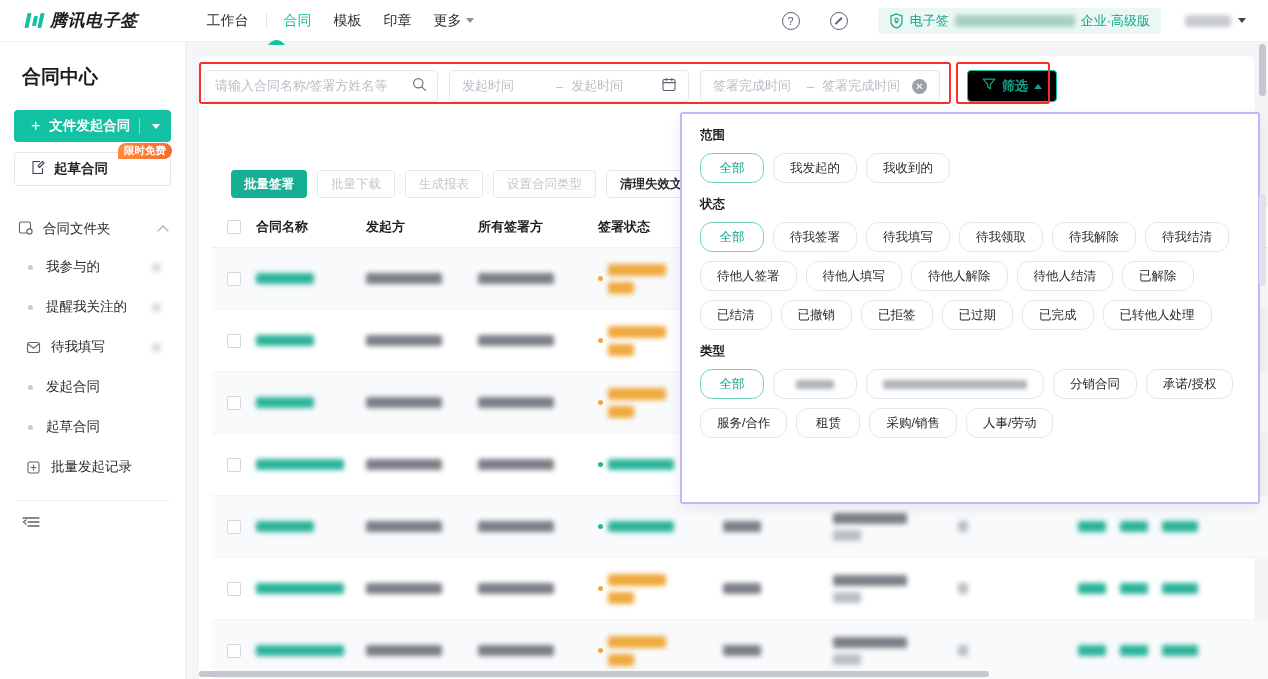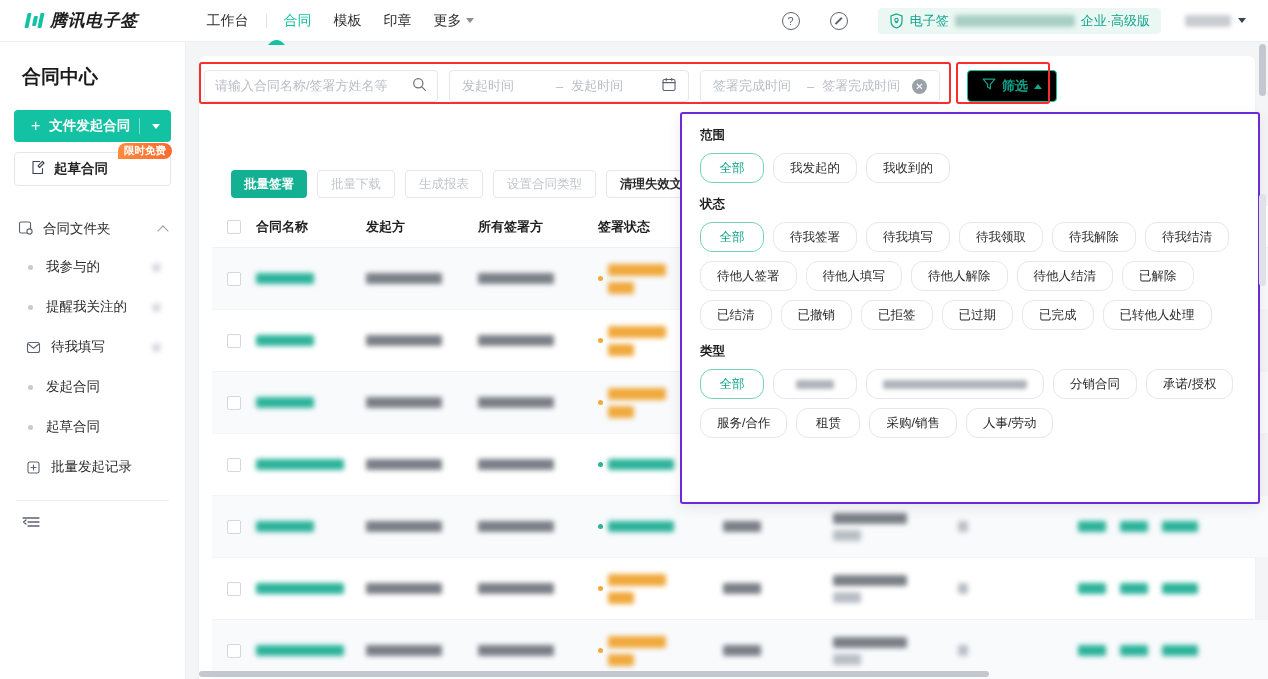--- a/index.html
+++ b/index.html
@@ -208,21 +208,21 @@
   .blur-txt.amber{ background:#f0a93c; height:12px; }
   .blur-txt.lite{ background:#b9bec5; }
   .stack{ display:flex; flex-direction:column; gap:6px; }
   .st-wrap{ display:flex; align-items:center; gap:5px; }
   .st-dot{ width:5px;height:5px;border-radius:50%; background:#f0a93c; flex:none;}
   .st-dot.teal{ background:#2cb39a; }
 
   
   .fpanel{
     position:absolute; left:680px; top:112px; width:580px; height:392px;
-    background:#fff; border:2px solid #6d28d9; border-radius:3px; z-index:28;
+    background:#fff; border:2px solid #c4b5fd; border-radius:3px; z-index:28;
     box-shadow:0 4px 14px rgba(0,0,0,.08);
   }
   .fsec-label{ font-size:12.5px; color:#1f1f1f; font-weight:bold; margin:13px 0 9px 18px; }
   .chips{ display:flex; flex-wrap:wrap; gap:9px; margin:0 18px; }
   .chip{
     height:30px; min-width:64px; padding:0 16px; border:1px solid #e4e7eb;
     border-radius:12px; background:#fff; font-size:12.5px; color:#2b2b2b;
     display:flex;align-items:center;justify-content:center; cursor:pointer; white-space:nowrap;
   }
   .chip.sel{ border-color:#72d4c0; color:#13a58c; }

